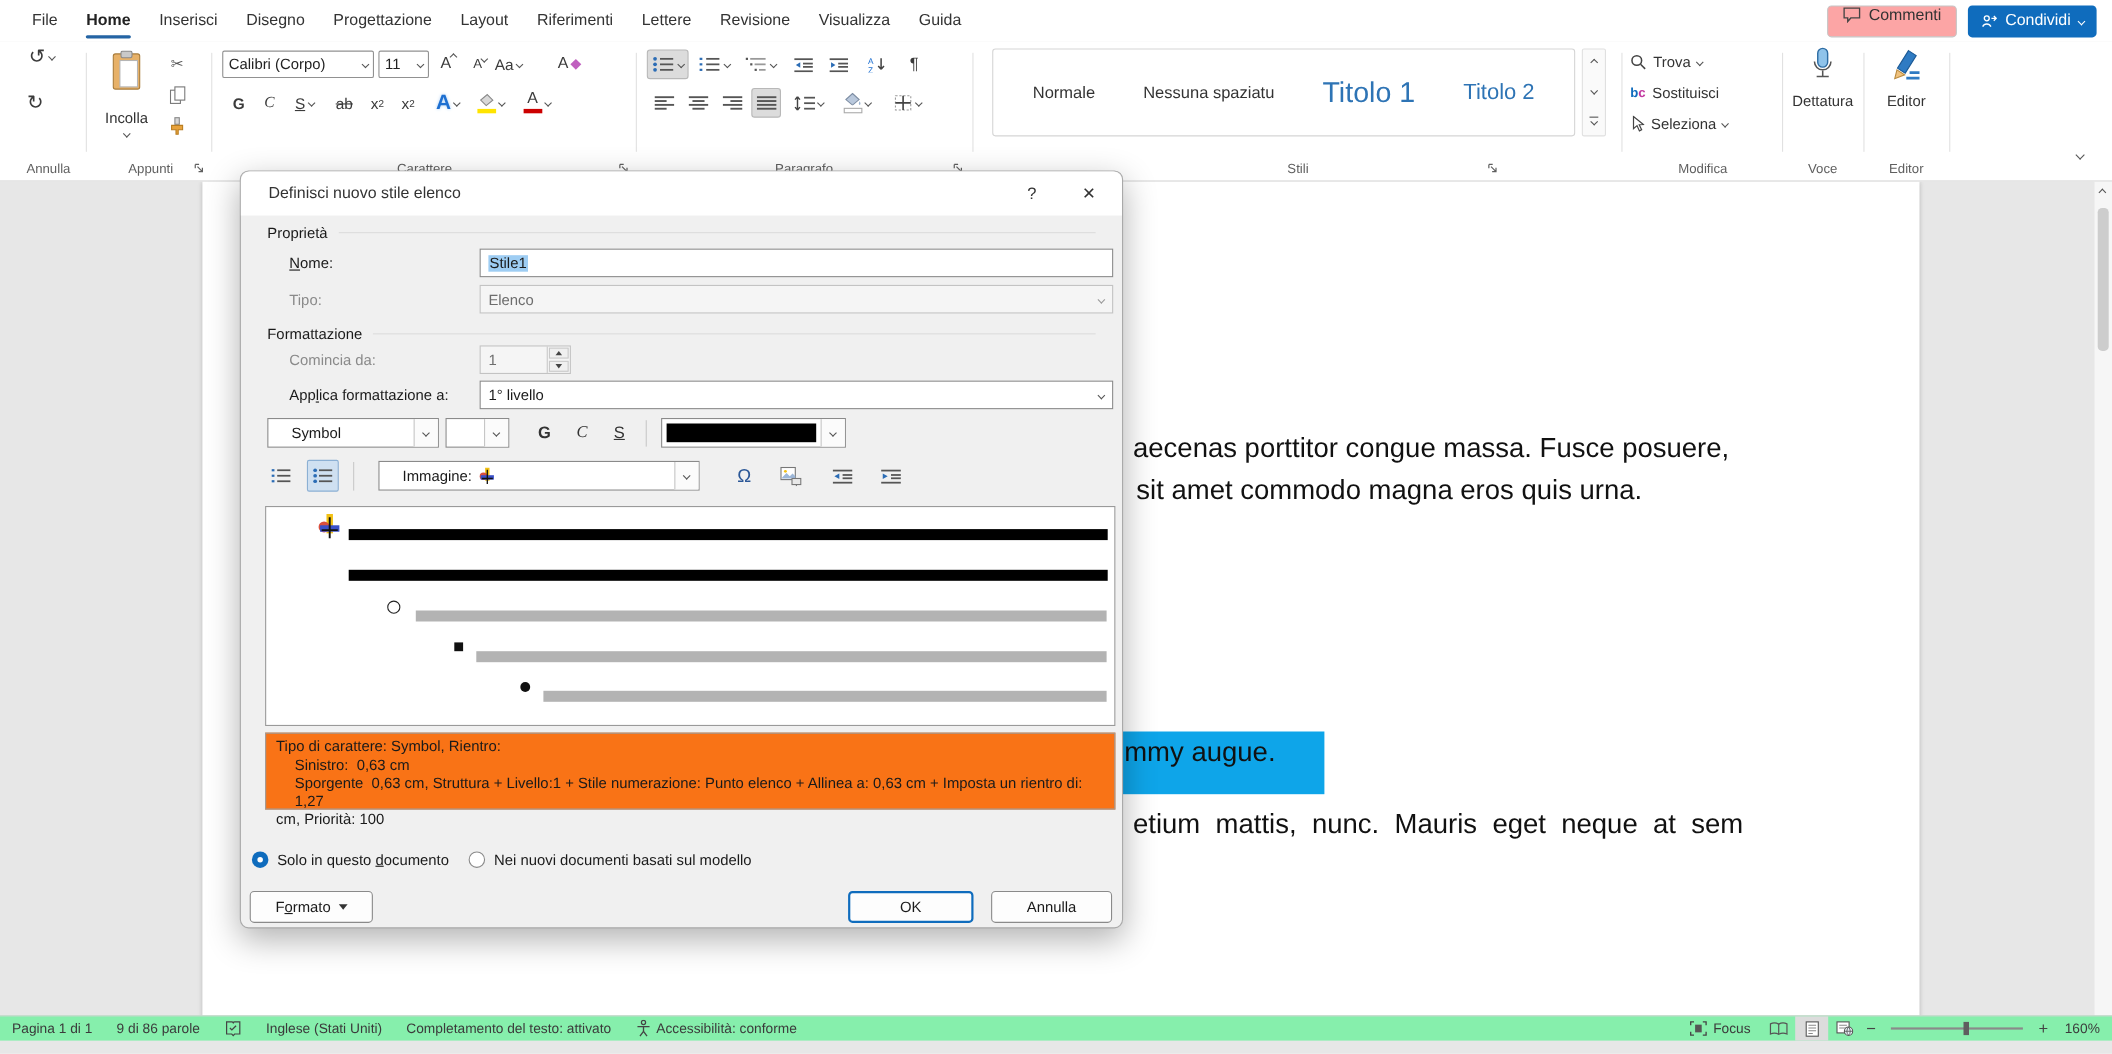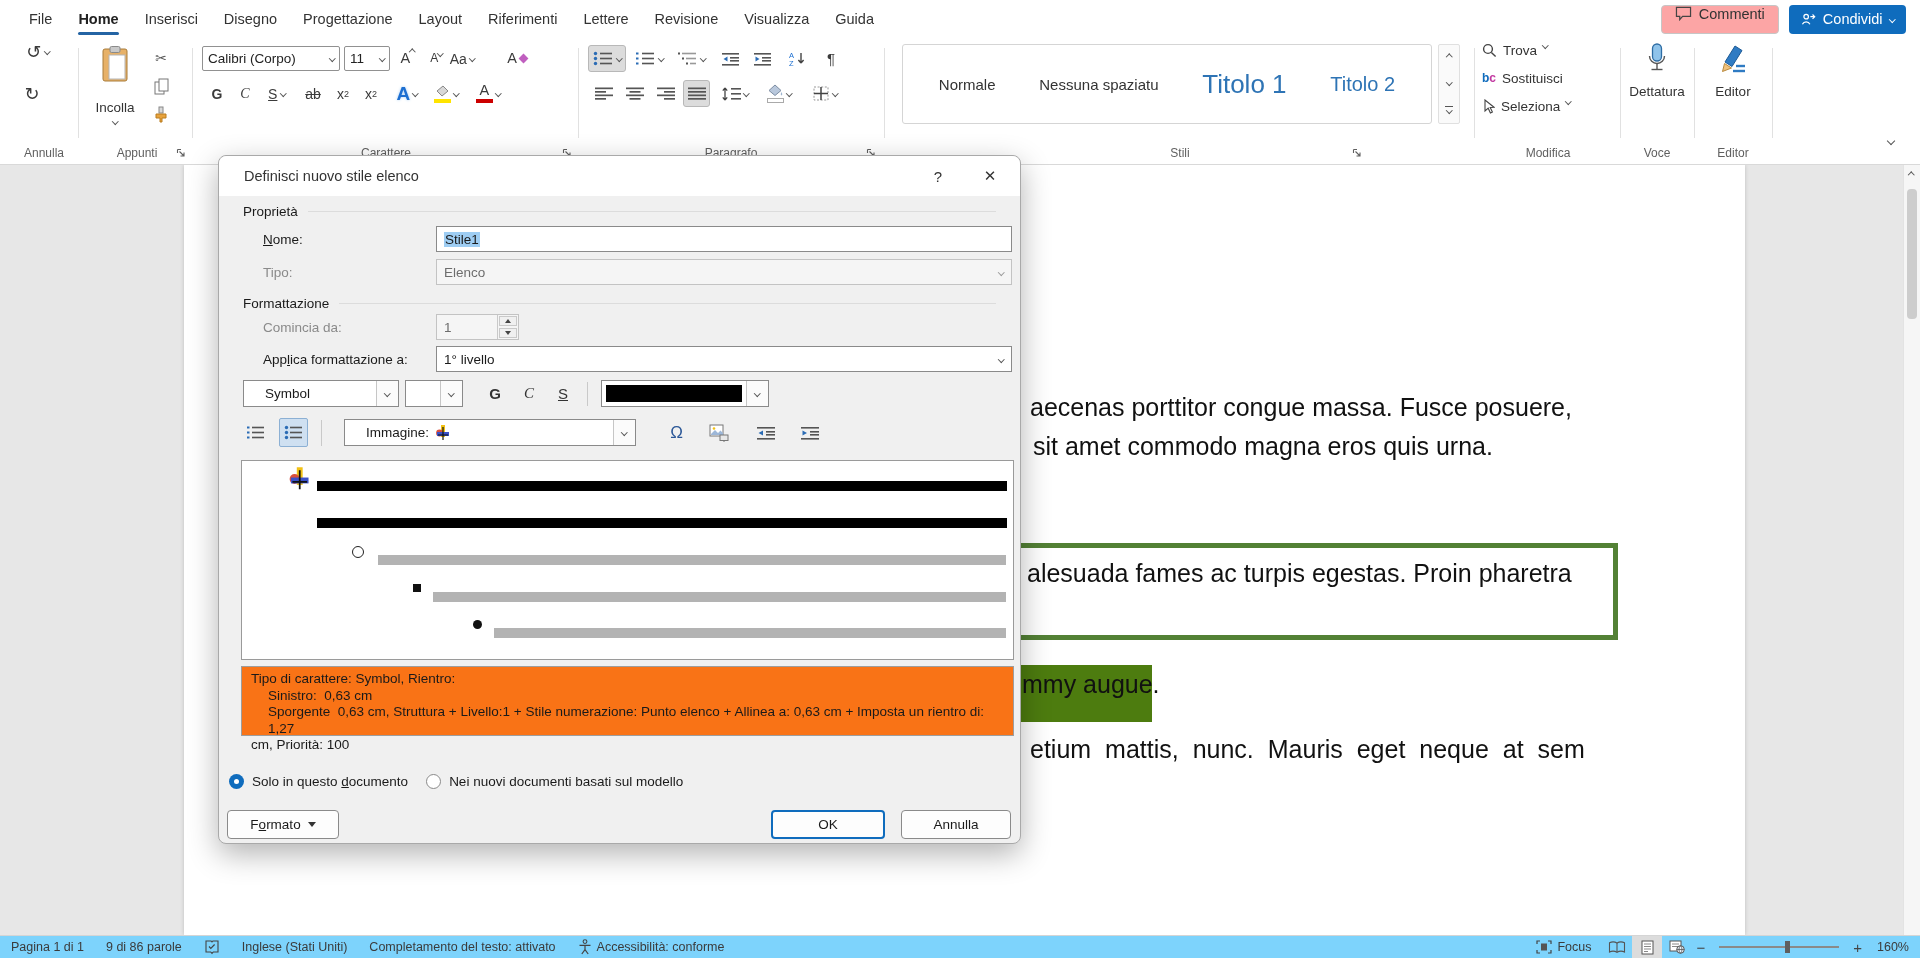--- a/index.html
+++ b/index.html
@@ -37,29 +37,29 @@
   .rcombo{position:absolute;height:25px;border:1px solid #919191;border-radius:2px;background:#fff;display:flex;align-items:center;font-size:13.5px;padding:0 5px;color:#222;justify-content:space-between}
   .bigbtn{position:absolute;display:flex;flex-direction:column;align-items:center;justify-content:flex-start;border-radius:3px;color:#333;font-size:13.5px}
   .fx-a{font-size:19px;color:#1d6fd1;text-shadow:0 0 3px #a9cdf2;font-weight:bold;line-height:14px}
   .letter{font-size:14.5px;line-height:13px}
   .colorbar{width:17px;height:4px;margin-top:2px}
   .styles-box{position:absolute;left:12px;top:6px;width:530px;height:80px;border:1px solid #d5d5d5;border-radius:3px;background:#fff;display:flex;align-items:center;justify-content:space-around;padding:0 14px}
   .style-item{font-size:15px;color:#333}
   .style-item.t1{font-size:26px;color:#2e74b5;font-weight:300}
   .style-item.t2{font-size:20px;color:#2e74b5;font-weight:300}
   .gal-scroll{position:absolute;left:548px;top:6px;width:22px;height:80px;border:1px solid #e0e0e0;border-radius:2px;display:flex;flex-direction:column;align-items:center;justify-content:space-around;background:#fafafa}
-  .edit-row{position:absolute;left:4px;display:flex;align-items:flex-start;gap:6px;font-size:13.5px;height:26px;color:#333}
+  .edit-row{position:absolute;left:4px;display:flex;align-items:center;gap:6px;font-size:13.5px;height:26px;color:#333}
 
   
   .doc-area{position:absolute;top:165px;left:0;right:0;bottom:23px;background:#e7e7e7}
   .page{position:absolute;left:184px;top:0;width:1561px;height:100%;background:#fff;box-shadow:0 0 4px rgba(0,0,0,.18)}
   .doc-text{position:absolute;font-size:25px;color:#111;white-space:nowrap}
   .green-box{position:absolute;left:812px;top:378px;width:622px;height:97px;border:5px solid #538135;background:#fff}
   .green-box .doc-text{position:static;display:block;margin:11px 0 0 26px}
-  .gray-hl{position:absolute;left:836px;top:500px;width:132px;height:57px;background:#4d7c0f}
+  .gray-hl{position:absolute;left:836px;top:500px;width:184px;height:57px;background:#0ea5e9}
   .gray-hl .doc-text{position:static;display:block;margin:5px 0 0 2px}
   .vscroll{position:absolute;right:0;top:0;width:17px;height:100%;background:#f6f6f6;border-left:1px solid #e3e3e3}
   .vscroll .thumb{position:absolute;left:3px;right:3px;top:24px;height:130px;background:#cdcdcd;border-radius:4px}
 
   
   .dialog{position:absolute;left:218px;top:155px;width:803px;height:689px;background:#f0f0f0;border:1px solid #a9a9a9;border-radius:8px;box-shadow:0 10px 30px rgba(0,0,0,.30);z-index:20;font-size:13.5px;color:#1a1a1a}
   .dlg-titlebar{height:40px;background:#fff;border-radius:8px 8px 0 0;display:flex;align-items:center;padding-left:25px;font-size:14.5px;color:#333}
   .dlg-winbtn{position:absolute;top:0;height:40px;width:42px;display:flex;align-items:center;justify-content:center;font-size:15px;color:#333}
   .grp{position:absolute;left:24px;right:24px;display:flex;align-items:center;color:#1a1a1a}
   .grp::after{content:"";flex:1;height:1px;background:#dcdcdc;margin-left:10px}
@@ -91,21 +91,21 @@
   .radio-row{position:absolute;left:10px;top:618px;display:flex;align-items:center;gap:18px}
   .radio{width:15px;height:15px;border-radius:50%;position:relative;flex:none}
   .radio.on{background:#0f6cbd}
   .radio.on::after{content:"";position:absolute;left:5px;top:5px;width:5px;height:5px;border-radius:50%;background:#fff}
   .radio.off{background:#fff;border:1px solid #8a8a8a}
   .radio-opt{display:flex;align-items:center;gap:8px}
   .dlg-btn{position:absolute;top:654px;height:29px;background:#fdfdfd;border:1px solid #8a8a8a;border-radius:4px;display:flex;align-items:center;justify-content:center;gap:7px;font-size:13.5px;color:#1a1a1a}
   .dlg-btn.primary{border:2px solid #0f6cbd}
 
   
-  .statusbar{position:absolute;bottom:0;left:0;right:0;height:23px;background:#7dd3fc;border-top:1px solid #d5d5d5;display:flex;align-items:flex-end;font-size:12.5px;color:#3b3b3b;z-index:6}
+  .statusbar{position:absolute;bottom:12px;left:0;right:0;height:23px;background:#86efac;border-top:1px solid #d5d5d5;display:flex;align-items:flex-end;font-size:12.5px;color:#3b3b3b;z-index:6}
   .sb-item{display:flex;align-items:center;gap:5px;padding:0 11px;height:100%}
   .sb-right{margin-left:auto;display:flex;align-items:center;height:100%}
   .sb-view{width:30px;height:100%;display:flex;align-items:center;justify-content:center}
   .sb-view.sel{background:#dcdcdc}
   .zoom-track{position:relative;width:120px;height:2px;background:#8a8a8a;margin:0 10px}
   .zoom-handle{position:absolute;left:55%;top:-5px;width:5px;height:12px;background:#5f5f5f}
   .sb-sign{font-size:15px;color:#444;padding:0 4px}
 </style>
 </head>
 <body>
@@ -463,23 +463,20 @@
   </div>
   <div class="vsep" style="left:1772px"></div>
 
   <span class="chev" style="position:absolute;left:1888px;top:100px"></span>
 </div>
 
 <div class="doc-area">
   <div class="page">
     <div class="doc-text" style="left:846px;top:228px">aecenas porttitor congue massa. Fusce posuere,</div>
     <div class="doc-text" style="left:849px;top:267px">sit amet commodo magna eros quis urna.</div>
-    <div class="green-box">
-      <span class="doc-text">alesuada fames ac turpis egestas. Proin pharetra</span>
-    </div>
     <div class="gray-hl">
       <span class="doc-text">mmy augue.</span>
     </div>
     <div class="doc-text" style="left:846px;top:570px;word-spacing:7px">etium mattis, nunc. Mauris eget neque at sem</div>
   </div>
   <div class="vscroll">
     <span style="position:absolute;left:5px;top:8px" class="chev sm up"></span>
     <div class="thumb"></div>
   </div>
 </div>

